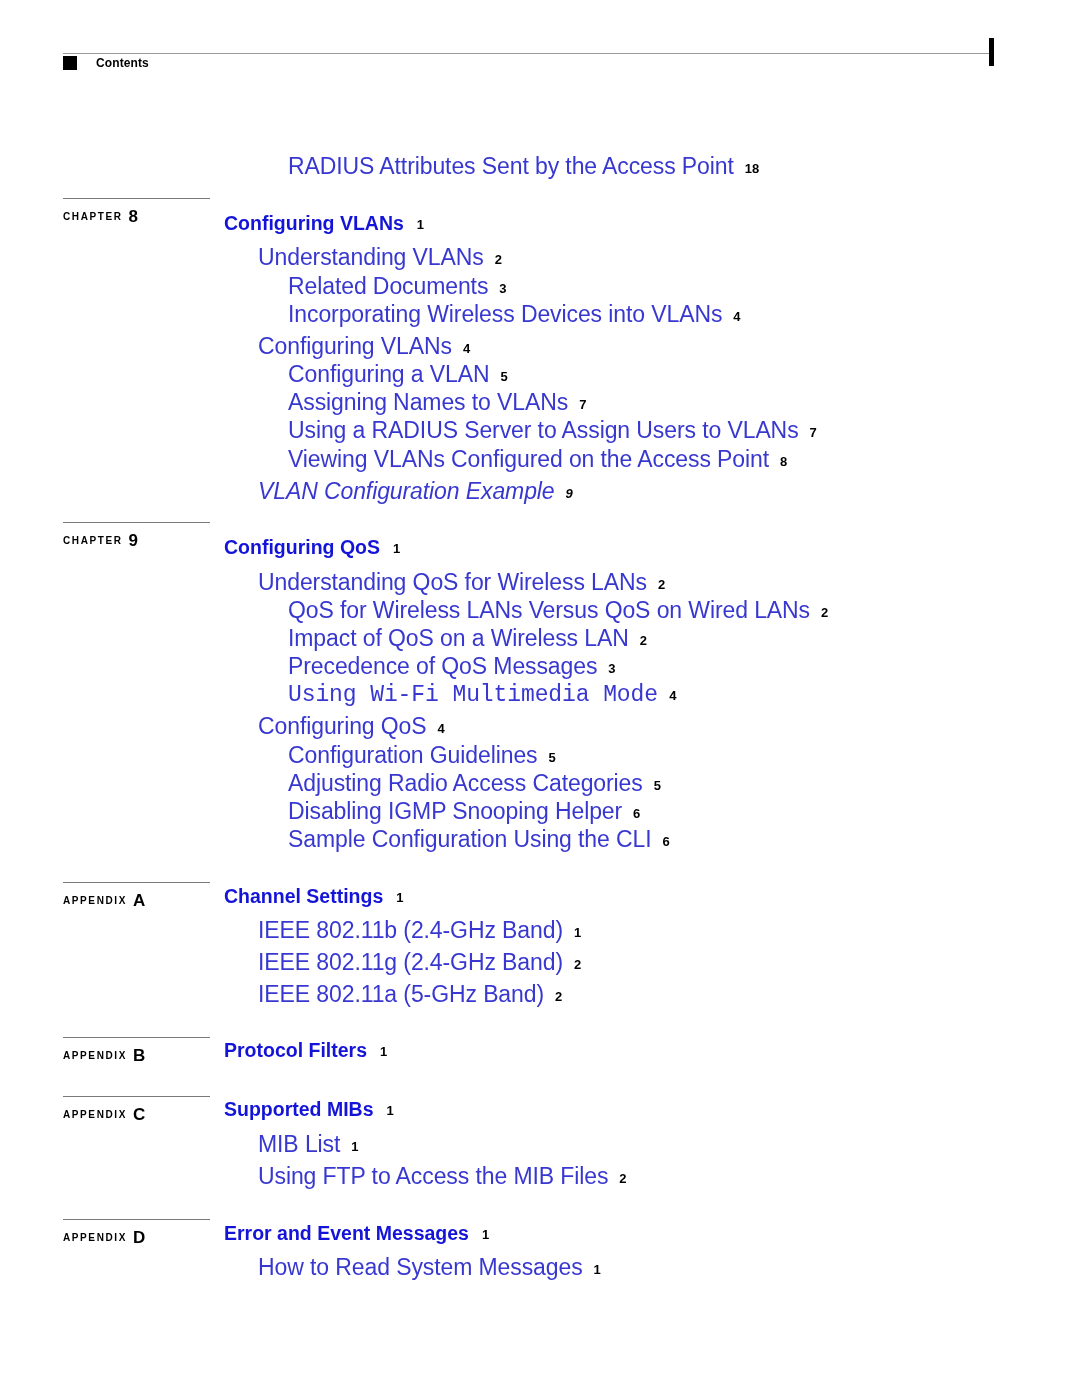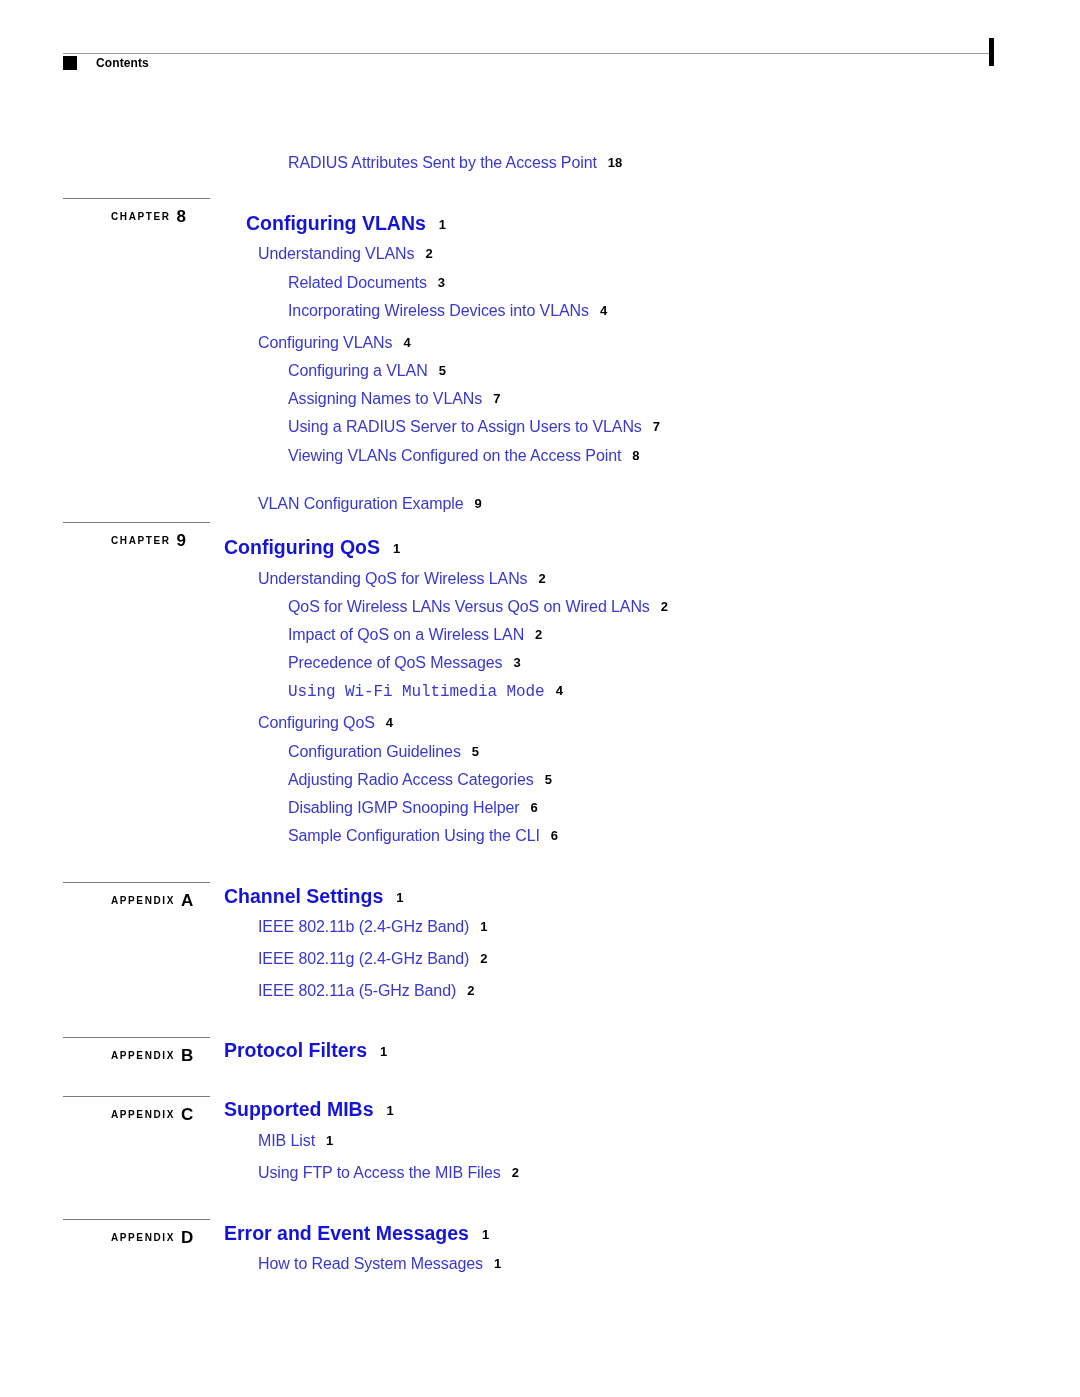--- a/index.html
+++ b/index.html
@@ -78,40 +78,39 @@
     background: #7a7a7a;
     margin-bottom: 7px;
   }
   .gutter-text {
     font-size: 10px;
     font-weight: bold;
     letter-spacing: 1.6px;
     color: #000000;
     white-space: nowrap;
     line-height: 1;
-    margin-left: 48px;
   }
   .gutter-num {
     font-size: 17px;
     font-weight: bold;
     letter-spacing: 0;
     margin-left: 6px;
     position: relative;
     top: 2px;
   }
 
   
   .entry {
     position: absolute;
     white-space: nowrap;
     line-height: 1;
   }
   .entry .label {
     color: #3838d0;
-    font-size: 16px;
+    font-size: 23px;
     font-weight: normal;
     letter-spacing: -0.1px;
   }
   .entry .pageno {
     color: #000000;
     font-size: 13px;
     font-weight: bold;
     margin-left: 11px;
     position: relative;
     top: -1px;
@@ -146,30 +145,30 @@
   <div class="header-square"></div>
   <div class="header-title">Contents</div>
 </div>
 
 <div class="toc" id="toc-root">
     <div class="entry lvl2" style="left: 288px; top: 155px;"><span class="label">RADIUS Attributes Sent by the Access Point</span><span class="pageno">18</span></div>
     <div class="gutter" style="top: 198px;">
       <div class="gutter-rule"></div>
       <div class="gutter-text"><span>CHAPTER</span><span class="gutter-num">8</span></div>
     </div>
-    <div class="entry lvl0" style="left: 224px; top: 214px; margin-left: 22px;"><span class="label">Configuring VLANs</span><span class="pageno">1</span></div>
+    <div class="entry lvl0" style="left: 224px; top: 214px;"><span class="label">Configuring VLANs</span><span class="pageno">1</span></div>
     <div class="entry lvl1" style="left: 258px; top: 246px;"><span class="label">Understanding VLANs</span><span class="pageno">2</span></div>
     <div class="entry lvl2" style="left: 288px; top: 275px;"><span class="label">Related Documents</span><span class="pageno">3</span></div>
     <div class="entry lvl2" style="left: 288px; top: 303px;"><span class="label">Incorporating Wireless Devices into VLANs</span><span class="pageno">4</span></div>
     <div class="entry lvl1" style="left: 258px; top: 335px;"><span class="label">Configuring VLANs</span><span class="pageno">4</span></div>
     <div class="entry lvl2" style="left: 288px; top: 363px;"><span class="label">Configuring a VLAN</span><span class="pageno">5</span></div>
     <div class="entry lvl2" style="left: 288px; top: 391px;"><span class="label">Assigning Names to VLANs</span><span class="pageno">7</span></div>
     <div class="entry lvl2" style="left: 288px; top: 419px;"><span class="label">Using a RADIUS Server to Assign Users to VLANs</span><span class="pageno">7</span></div>
     <div class="entry lvl2" style="left: 288px; top: 448px;"><span class="label">Viewing VLANs Configured on the Access Point</span><span class="pageno">8</span></div>
-    <div class="entry lvl1" style="left: 258px; top: 496px;"><span class="label">VLAN Configuration Example</span><span class="pageno">9</span></div>
+    <div class="entry lvl1" style="left: 258px; top: 480px; font-style: italic;"><span class="label">VLAN Configuration Example</span><span class="pageno">9</span></div>
     <div class="gutter" style="top: 522px;">
       <div class="gutter-rule"></div>
       <div class="gutter-text"><span>CHAPTER</span><span class="gutter-num">9</span></div>
     </div>
     <div class="entry lvl0" style="left: 224px; top: 538px;"><span class="label">Configuring QoS</span><span class="pageno">1</span></div>
     <div class="entry lvl1" style="left: 258px; top: 571px;"><span class="label">Understanding QoS for Wireless LANs</span><span class="pageno">2</span></div>
     <div class="entry lvl2" style="left: 288px; top: 599px;"><span class="label">QoS for Wireless LANs Versus QoS on Wired LANs</span><span class="pageno">2</span></div>
     <div class="entry lvl2" style="left: 288px; top: 627px; text-align: right;"><span class="label">Impact of QoS on a Wireless LAN</span><span class="pageno">2</span></div>
     <div class="entry lvl2" style="left: 288px; top: 655px;"><span class="label">Precedence of QoS Messages</span><span class="pageno">3</span></div>
     <div class="entry lvl2" style="left: 288px; top: 684px; font-family: Liberation Mono, monospace;"><span class="label">Using Wi-Fi Multimedia Mode</span><span class="pageno">4</span></div>

